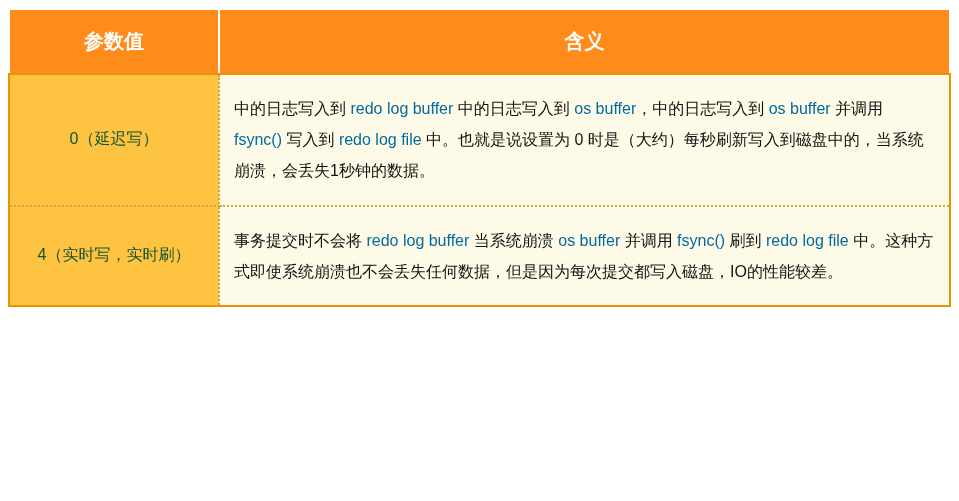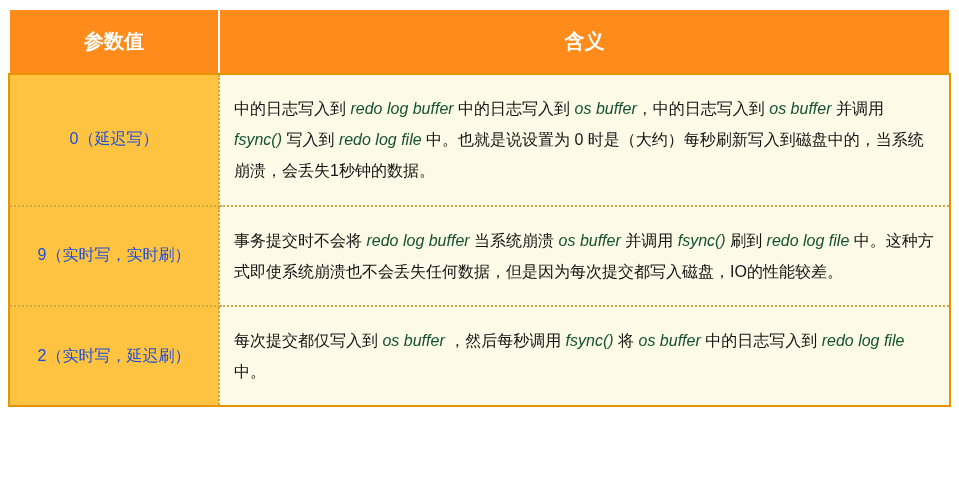--- a/index.html
+++ b/index.html
@@ -30,58 +30,52 @@
     border-bottom: 2px dotted #cfa640;
     border-left: 2px dotted #cfa640;
     padding: 18px 14px;
     vertical-align: middle;
   }
   tbody tr:last-child td { border-bottom: 2px solid #e69500; }
   tbody tr td:first-child { border-left: 2px solid #e69500; }
   tbody tr td:last-child { border-right: 2px solid #e69500; }
   td.param {
     background: #ffc342;
-    color: #1d4ed8;
+    color: #14532d;
     font-size: 16px;
     text-align: center;
     font-weight: 500;
     width: 210px;
   }
   td.desc {
     background: #fdfbe7;
     color: #111;
     font-size: 16px;
     line-height: 1.95;
     font-weight: 500;
   }
-  .term { color: #14532d; font-style: italic; }
+  .term { color: #0369a1; }
 </style>
 </head>
 <body>
 
 <table>
   <thead>
     <tr>
       <th class="col-param">参数值</th>
       <th>含义</th>
     </tr>
   </thead>
   <tbody>
     <tr>
       <td class="param">0（延迟写）</td>
       <td class="desc">
         <span>中的日志写入到 </span><span class="term">redo log buffer</span><span> 中的日志写入到 </span><span class="term">os buffer</span><span>，中的日志写入到 </span><span class="term">os buffer</span><span> 并调用 </span><span class="term">fsync()</span><span> 写入到 </span><span class="term">redo log file</span><span> 中。也就是说设置为 0 时是（大约）每秒刷新写入到磁盘中的，当系统崩溃，会丢失1秒钟的数据。</span>
       </td>
     </tr>
     <tr>
-      <td class="param">9（实时写，实时刷）</td>
+      <td class="param">4（实时写，实时刷）</td>
       <td class="desc">
         <span>事务提交时不会将 </span><span class="term">redo log buffer</span><span> 当系统崩溃 </span><span class="term">os buffer</span><span> 并调用 </span><span class="term">fsync()</span><span> 刷到 </span><span class="term">redo log file</span><span> 中。这种方式即使系统崩溃也不会丢失任何数据，但是因为每次提交都写入磁盘，IO的性能较差。</span>
-      </td>
-    </tr>
-    <tr>
-      <td class="param">2（实时写，延迟刷）</td>
-      <td class="desc">
-        <span>每次提交都仅写入到 </span><span class="term">os buffer</span><span> ，然后每秒调用 </span><span class="term">fsync()</span><span> 将 </span><span class="term">os buffer</span><span> 中的日志写入到 </span><span class="term">redo log file</span><span> 中。</span>
       </td>
     </tr>
   </tbody>
 </table>
 
 </body></html>

